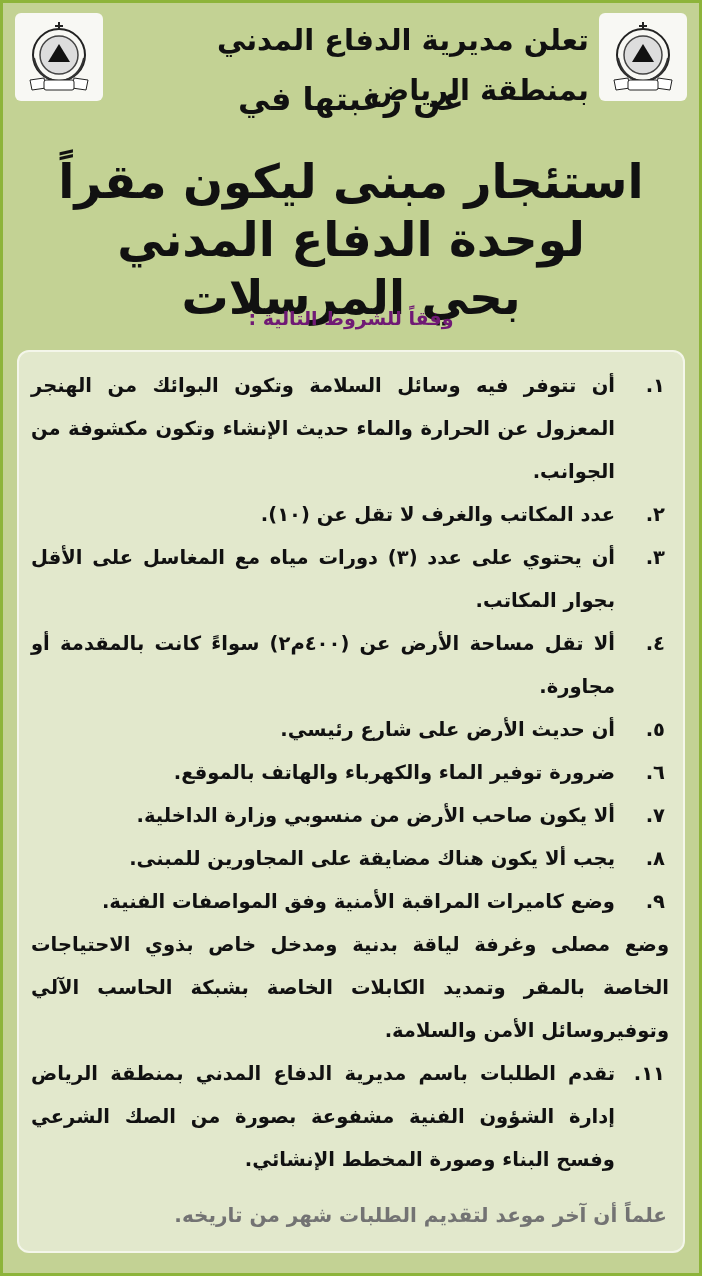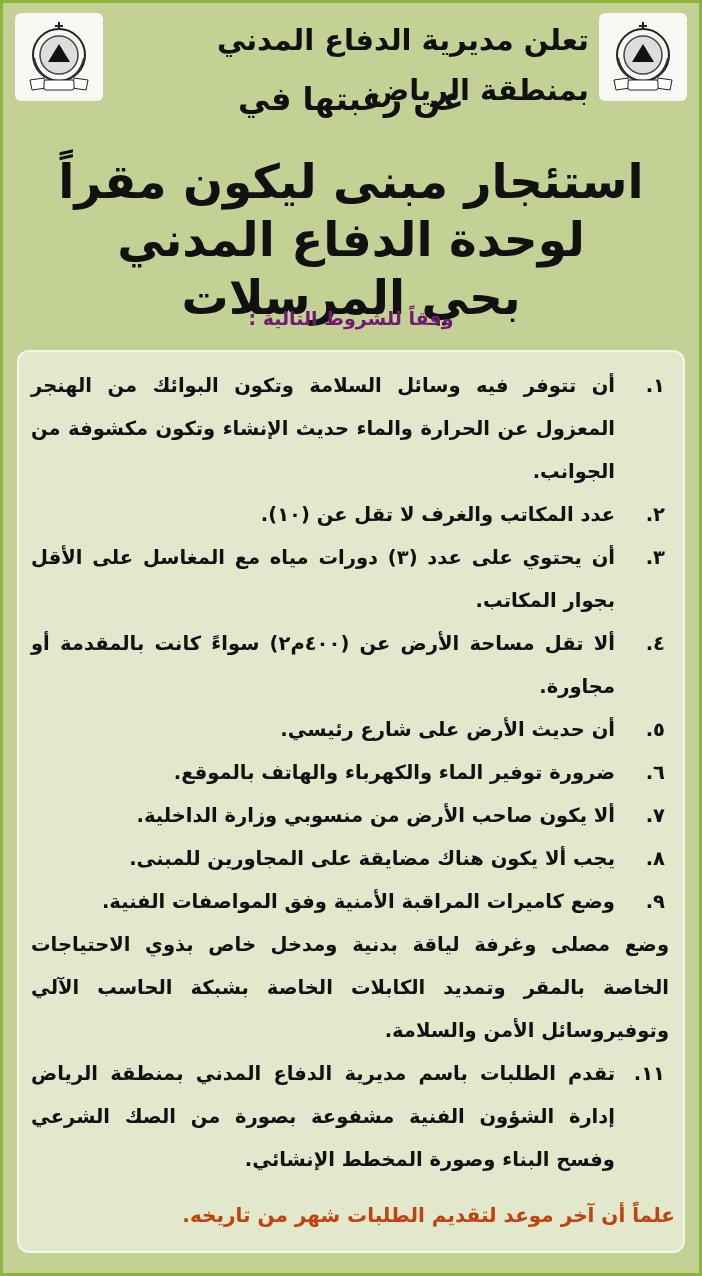--- a/index.html
+++ b/index.html
@@ -46,23 +46,23 @@
   }
   .items { position: absolute; top: 12px; left: 12px; right: 14px; direction: rtl; }
   .item {
     display: flex; direction: rtl;
     font-size: 19.5px; font-weight: bold; color: #111; line-height: 43px;
     margin-bottom: 0;
   }
   .num { flex: 0 0 54px; text-align: right; padding-right: 4px; box-sizing: border-box; }
   .txt { flex: 1; text-align: justify; }
   .footer {
-    position: absolute; left: 12px; right: 8px; bottom: 24px;
+    position: absolute; left: 12px; right: 16px; bottom: 24px;
     direction: rtl; text-align: right;
-    font-size: 20px; font-weight: bold; color: #c2410c;
+    font-size: 20px; font-weight: bold; color: #737373;
   }
 </style>
 </head>
 <body>
 
 <div class="frame">
 
   <div class="logo left">
     <svg width="78" height="78" viewBox="0 0 78 78">
       <circle cx="39" cy="37" r="26" fill="none" stroke="#222" stroke-width="2"></circle>

